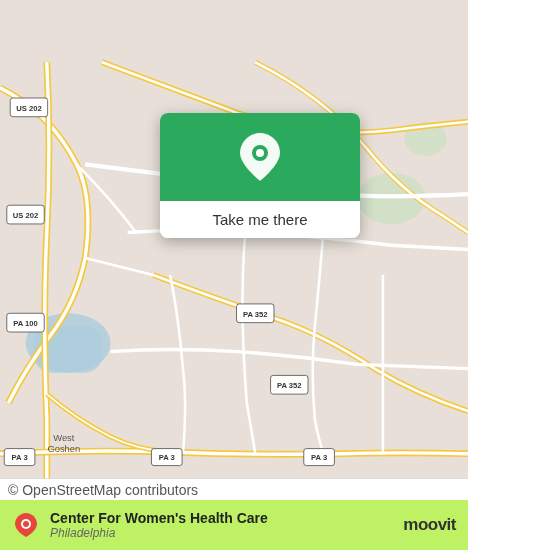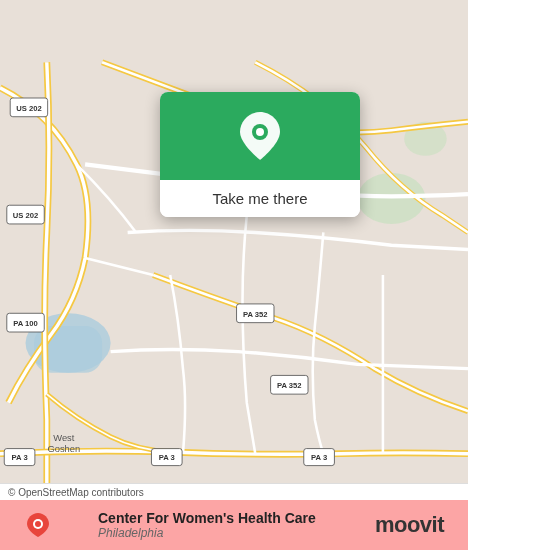--- a/index.html
+++ b/index.html
@@ -32,21 +32,21 @@
     #map-svg {
       position: absolute;
       top: 0; left: 0;
       width: 100%;
       height: 100%;
     }
 
     
     #popup {
       position: absolute;
-      top: 92px;
+      top: 113px;
       left: 160px;
       width: 200px;
       background: white;
       border-radius: 8px;
       box-shadow: 0 4px 15px rgba(0,0,0,0.3);
       overflow: hidden;
       cursor: pointer;
       z-index: 10;
     }
 
@@ -81,32 +81,31 @@
       position: absolute;
       bottom: 0;
       left: 0;
       width: 100%;
       background: white;
       border-top: 1px solid #ddd;
       z-index: 10;
     }
 
     #attribution {
-      font-size: 10px;
+      font-size: 14px;
       color: #555;
       padding: 3px 12px 2px 8px;
       background: rgba(255,255,255,0.85);
     }
 
     #location-bar {
       display: flex;
       align-items: center;
-      padding: 10px 24px;
-      background: #fca5a5;
-      gap: 36px;
+      padding: 10px 12px;
+      background: #bef264;
     }
 
     #location-icon {
       width: 28px;
       height: 28px;
       flex-shrink: 0;
       margin-right: 10px;
     }
 
     #location-text {
@@ -119,21 +118,21 @@
       color: #222;
     }
 
     #location-city {
       font-size: 12px;
       color: #666;
       font-style: italic;
     }
 
     #moovit-logo {
-      font-size: 22px;
+      font-size: 17px;
       font-weight: bold;
       color: #333;
       letter-spacing: -0.5px;
       display: flex;
     }
 
   </style>
 </head>
 <body>
 

